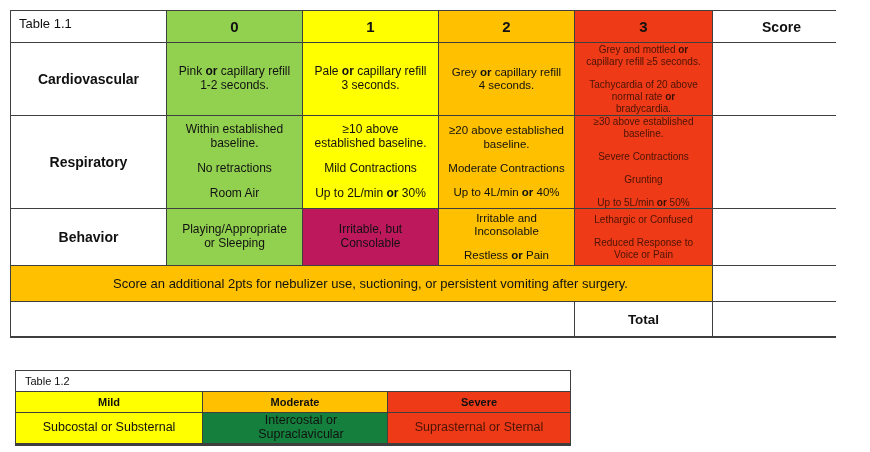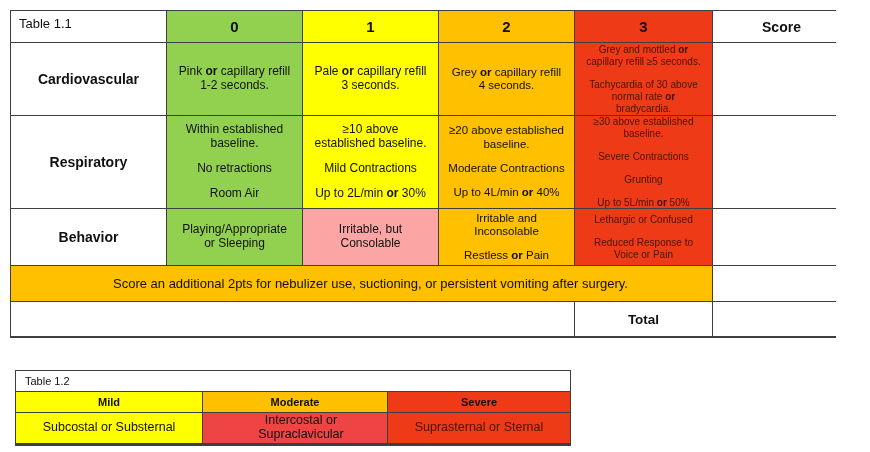--- a/index.html
+++ b/index.html
@@ -82,21 +82,21 @@
         <div class="para"><span>Pink </span><span class="b">or</span><span> capillary refill 1-2 seconds.</span></div>
       </div>
       <div class="cell content col-1" style="background: rgb(255, 255, 0);">
         <div class="para"><span>Pale </span><span class="b">or</span><span> capillary refill 3 seconds.</span></div>
       </div>
       <div class="cell content col-2" style="background: rgb(255, 192, 0);">
         <div class="para"><span>Grey </span><span class="b">or</span><span> capillary refill 4 seconds.</span></div>
       </div>
       <div class="cell content col-3" style="background: rgb(238, 58, 23);">
         <div class="para"><span>Grey and mottled </span><span class="b">or</span><span> capillary refill ≥5 seconds.</span></div>
-        <div class="para"><span>Tachycardia of 30 above normal rate </span><span class="b">or</span><span> bradycardia.</span></div>
+        <div class="para"><span>Tachycardia of 20 above normal rate </span><span class="b">or</span><span> bradycardia.</span></div>
       </div>
       <div class="cell blank"></div>
       <div class="cell row-label blank">Respiratory</div>
       <div class="cell content col-0" style="background: rgb(146, 208, 80);">
         <div class="para"><span>Within established baseline.</span></div>
         <div class="para"><span>No retractions</span></div>
         <div class="para"><span>Room Air</span></div>
       </div>
       <div class="cell content col-1" style="background: rgb(255, 255, 0);">
         <div class="para"><span>≥10 above established baseline.</span></div>
@@ -112,21 +112,21 @@
         <div class="para"><span>≥30 above established baseline.</span></div>
         <div class="para"><span>Severe Contractions</span></div>
         <div class="para"><span>Grunting</span></div>
         <div class="para"><span>Up to 5L/min </span><span class="b">or</span><span> 50%</span></div>
       </div>
       <div class="cell blank"></div>
       <div class="cell row-label blank">Behavior</div>
       <div class="cell content col-0" style="background: rgb(146, 208, 80);">
         <div class="para"><span>Playing/Appropriate or Sleeping</span></div>
       </div>
-      <div class="cell content col-1" style="background: #fca5a5;">
+      <div class="cell content col-1" style="background: #be185d;">
         <div class="para"><span>Irritable, but Consolable</span></div>
       </div>
       <div class="cell content col-2" style="background: rgb(255, 192, 0);">
         <div class="para"><span>Irritable and Inconsolable</span></div>
         <div class="para"><span>Restless </span><span class="b">or</span><span> Pain</span></div>
       </div>
       <div class="cell content col-3" style="background: rgb(238, 58, 23);">
         <div class="para"><span>Lethargic or Confused</span></div>
         <div class="para"><span>Reduced Response to Voice or Pain</span></div>
       </div>
@@ -142,17 +142,17 @@
   </div>
 
   <div class="t2">
     <div class="t2-header">
       <span class="t2-title">Table 1.2</span>
     </div>
     <div class="cell sev-label" style="background: rgb(255, 255, 0);">Mild</div>
     <div class="cell sev-label" style="background: rgb(255, 192, 0);">Moderate</div>
     <div class="cell sev-label" style="background: rgb(238, 58, 23);">Severe</div>
     <div class="cell sev-desc" style="background: rgb(255, 255, 0);">Subcostal or Substernal</div>
-    <div class="cell sev-desc" style="background: #ef4444; padding-left: 20px;">Intercostal or Supraclavicular</div>
+    <div class="cell sev-desc" style="background: #15803d; padding-left: 20px;">Intercostal or Supraclavicular</div>
     <div class="cell sev-desc red-text" style="background: rgb(238, 58, 23);">Suprasternal or Sternal</div>
   </div>
 
 </div>
 
 </body></html>

